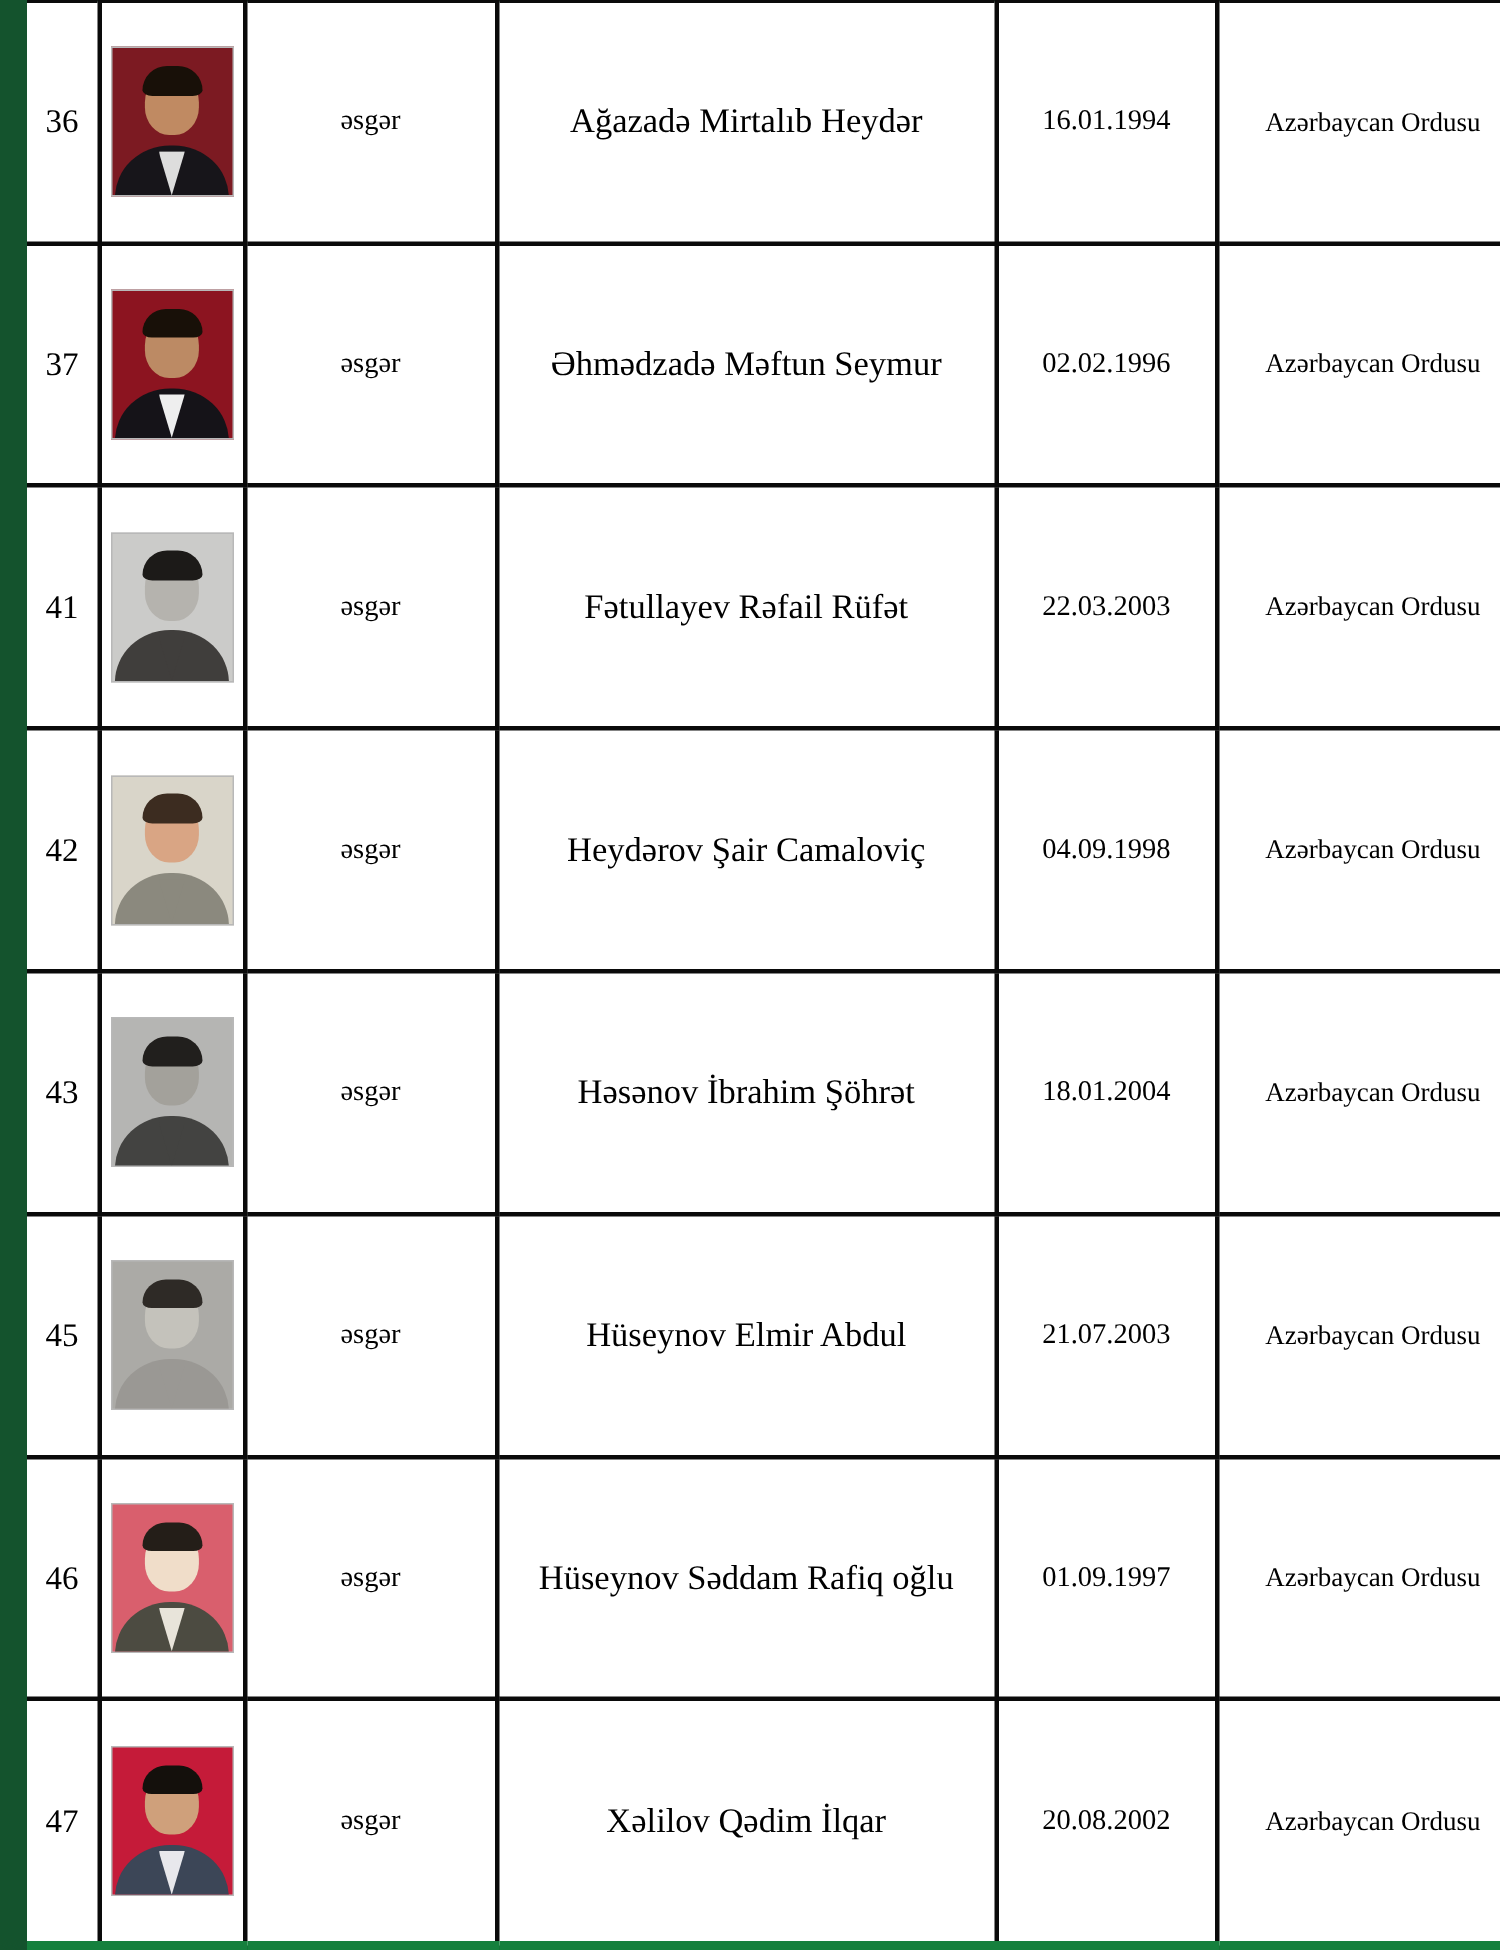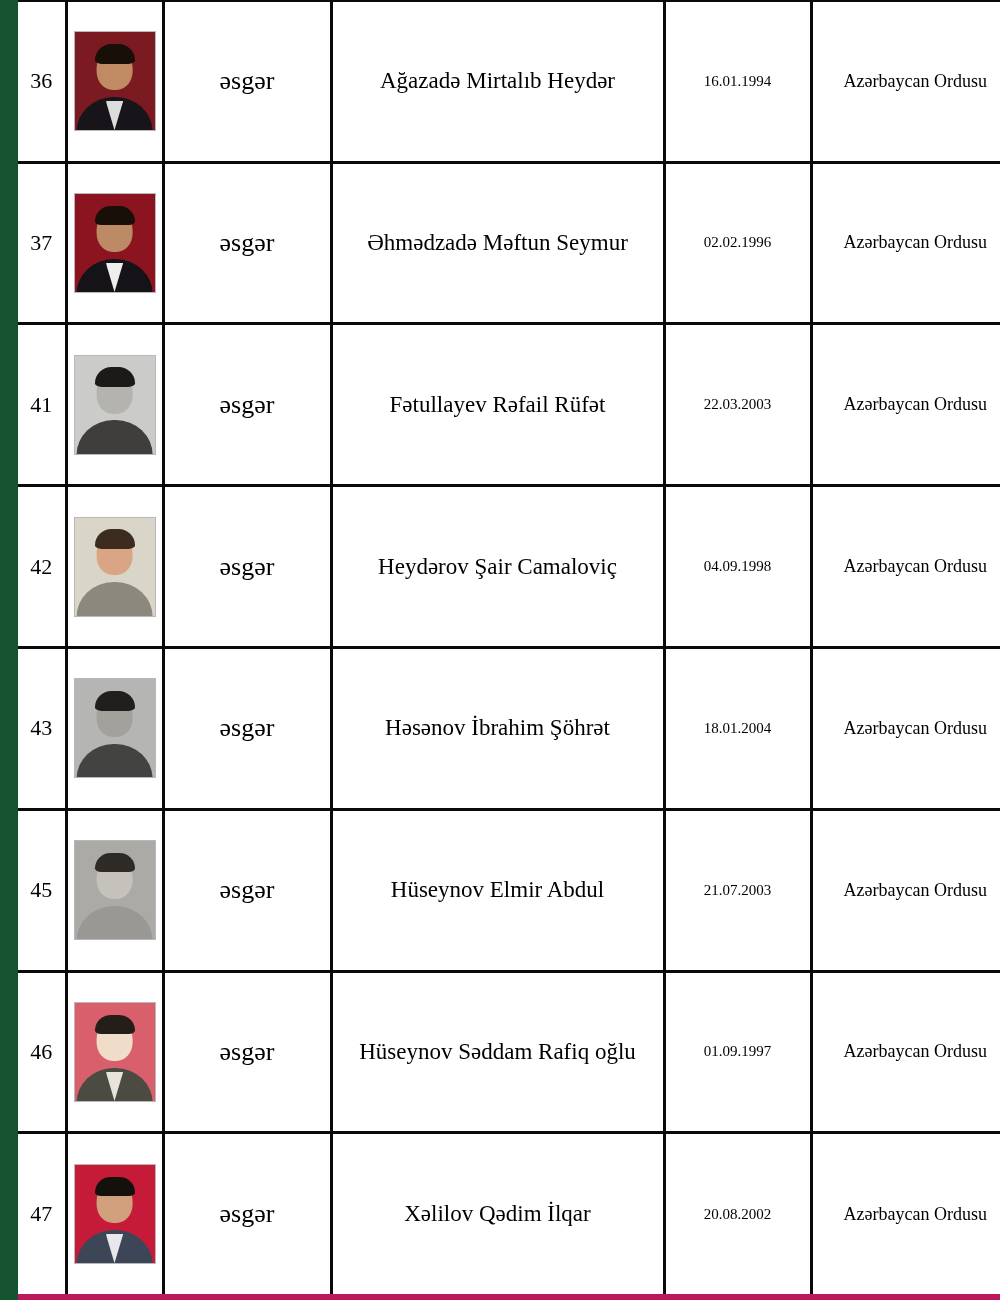--- a/index.html
+++ b/index.html
@@ -32,26 +32,26 @@
   td {
     border: 3px solid #0a0a0a;
     text-align: center;
     vertical-align: middle;
     padding: 0;
     background: #ffffff;
   }
   td:first-child { border-left: 0; }
   td:last-child  { border-right: 0; }
   tr:first-child td { border-top: 2px solid #0a0a0a; }
-  tr:last-child td  { border-bottom: 6px solid #be185d; }
+  tr:last-child td  { border-bottom: 6px solid #15803d; }
 
   .num  { font-size: 22px; }
-  .rank { font-size: 26px; }
+  .rank { font-size: 19px; }
   .name { font-size: 23px; }
-  .dob  { font-size: 15px; }
+  .dob  { font-size: 19px; }
   .army { font-size: 18px; }
 
   
   .photo-cell-inner {
     width: 100%;
     height: 100%;
     display: flex;
     align-items: center;
     justify-content: center;
   }

